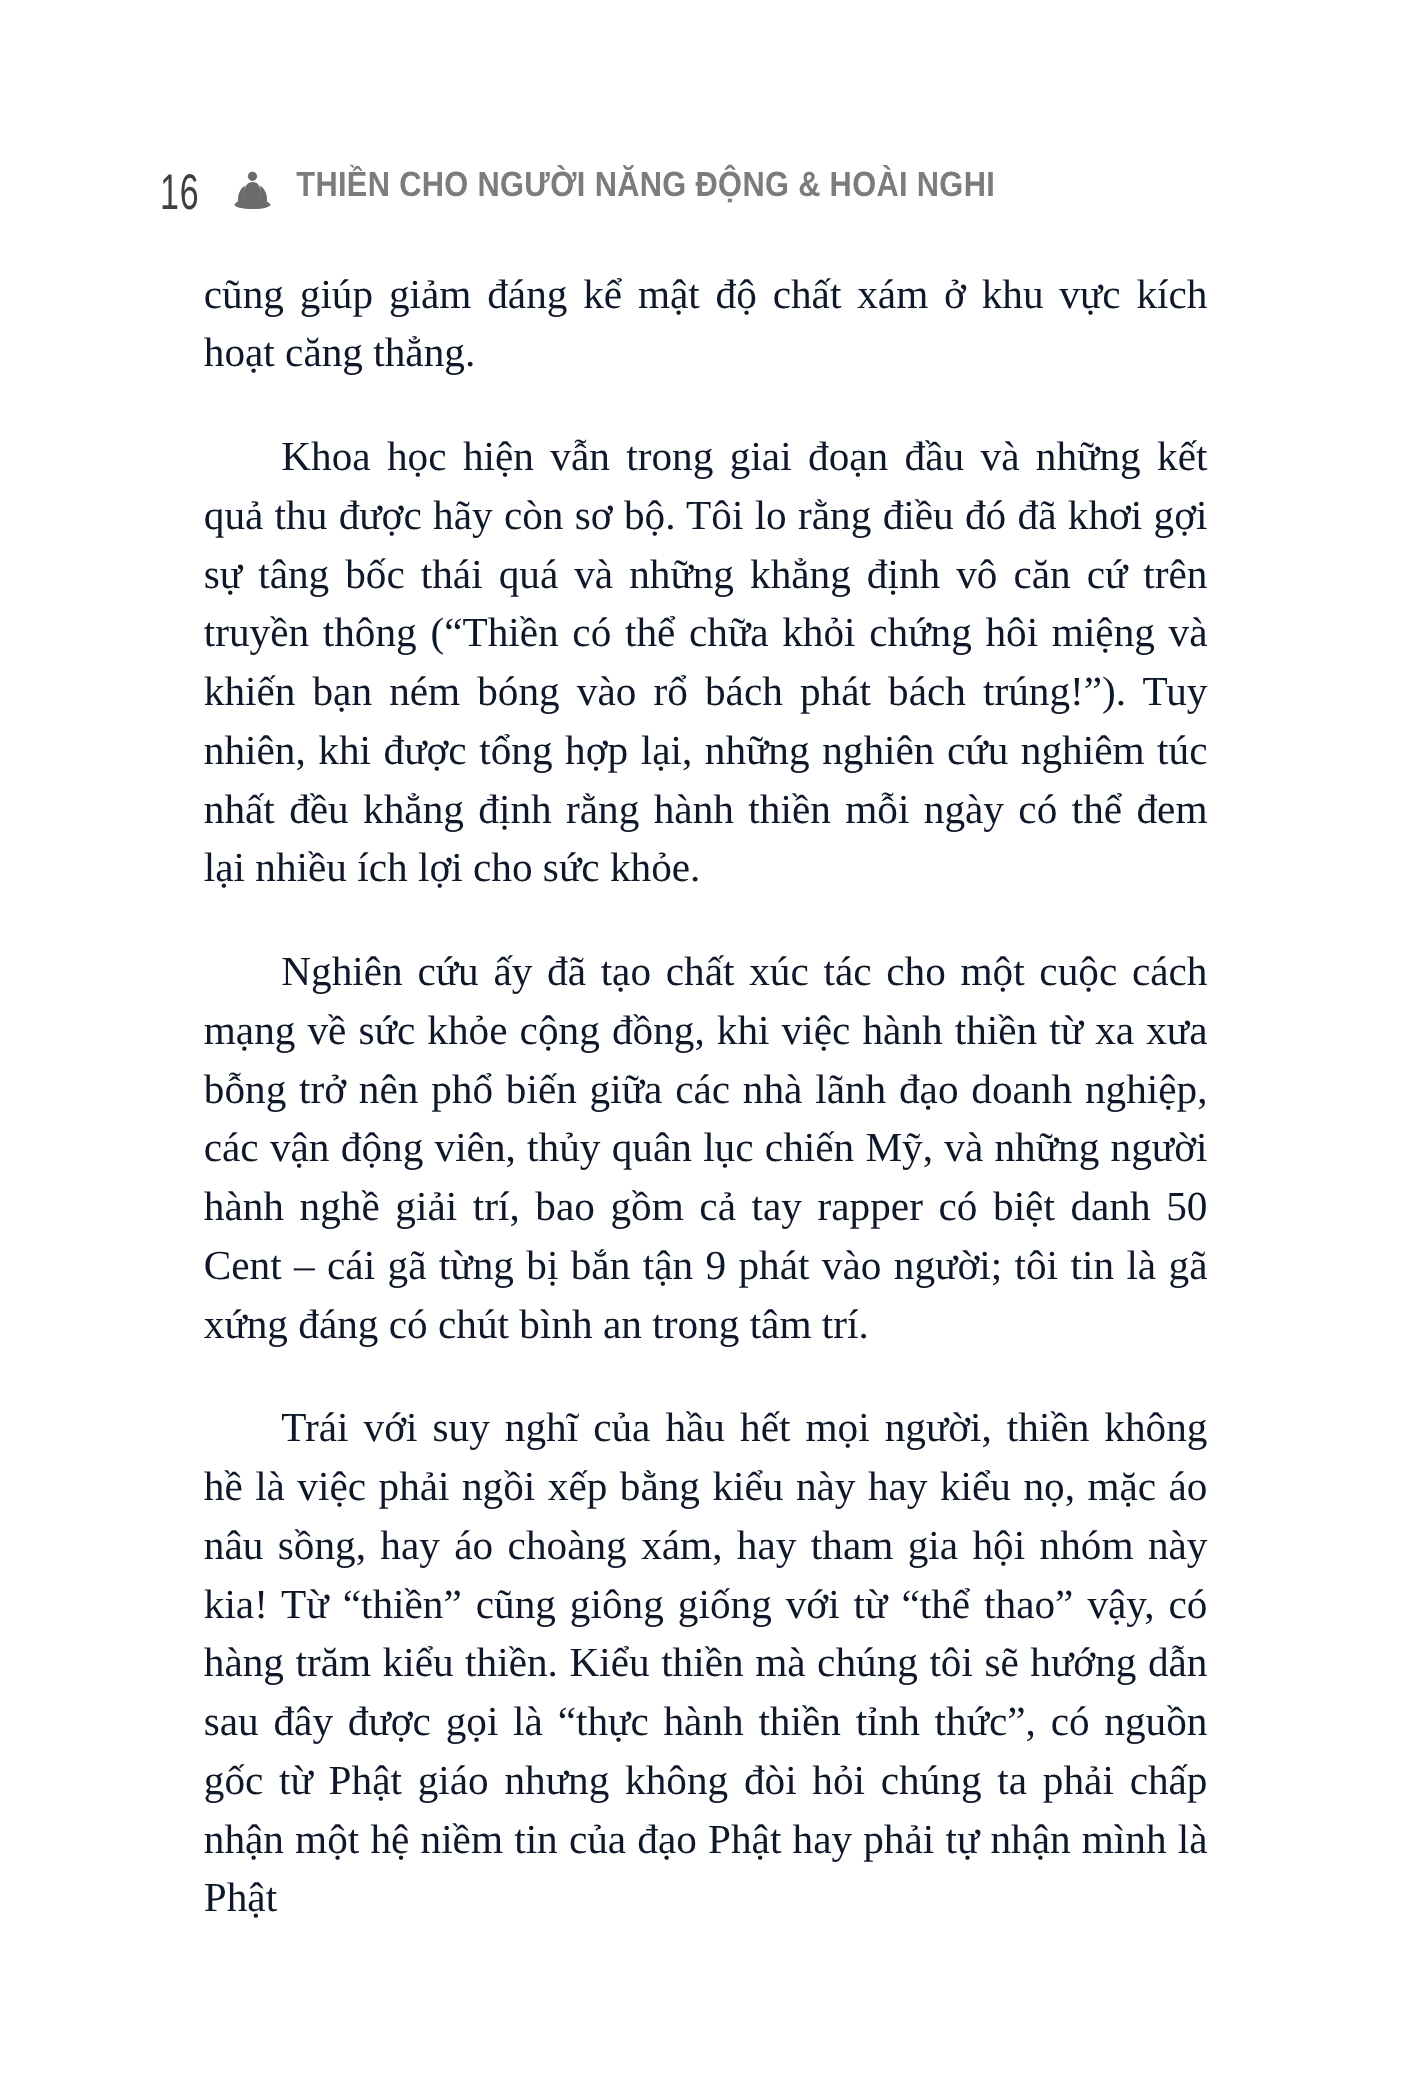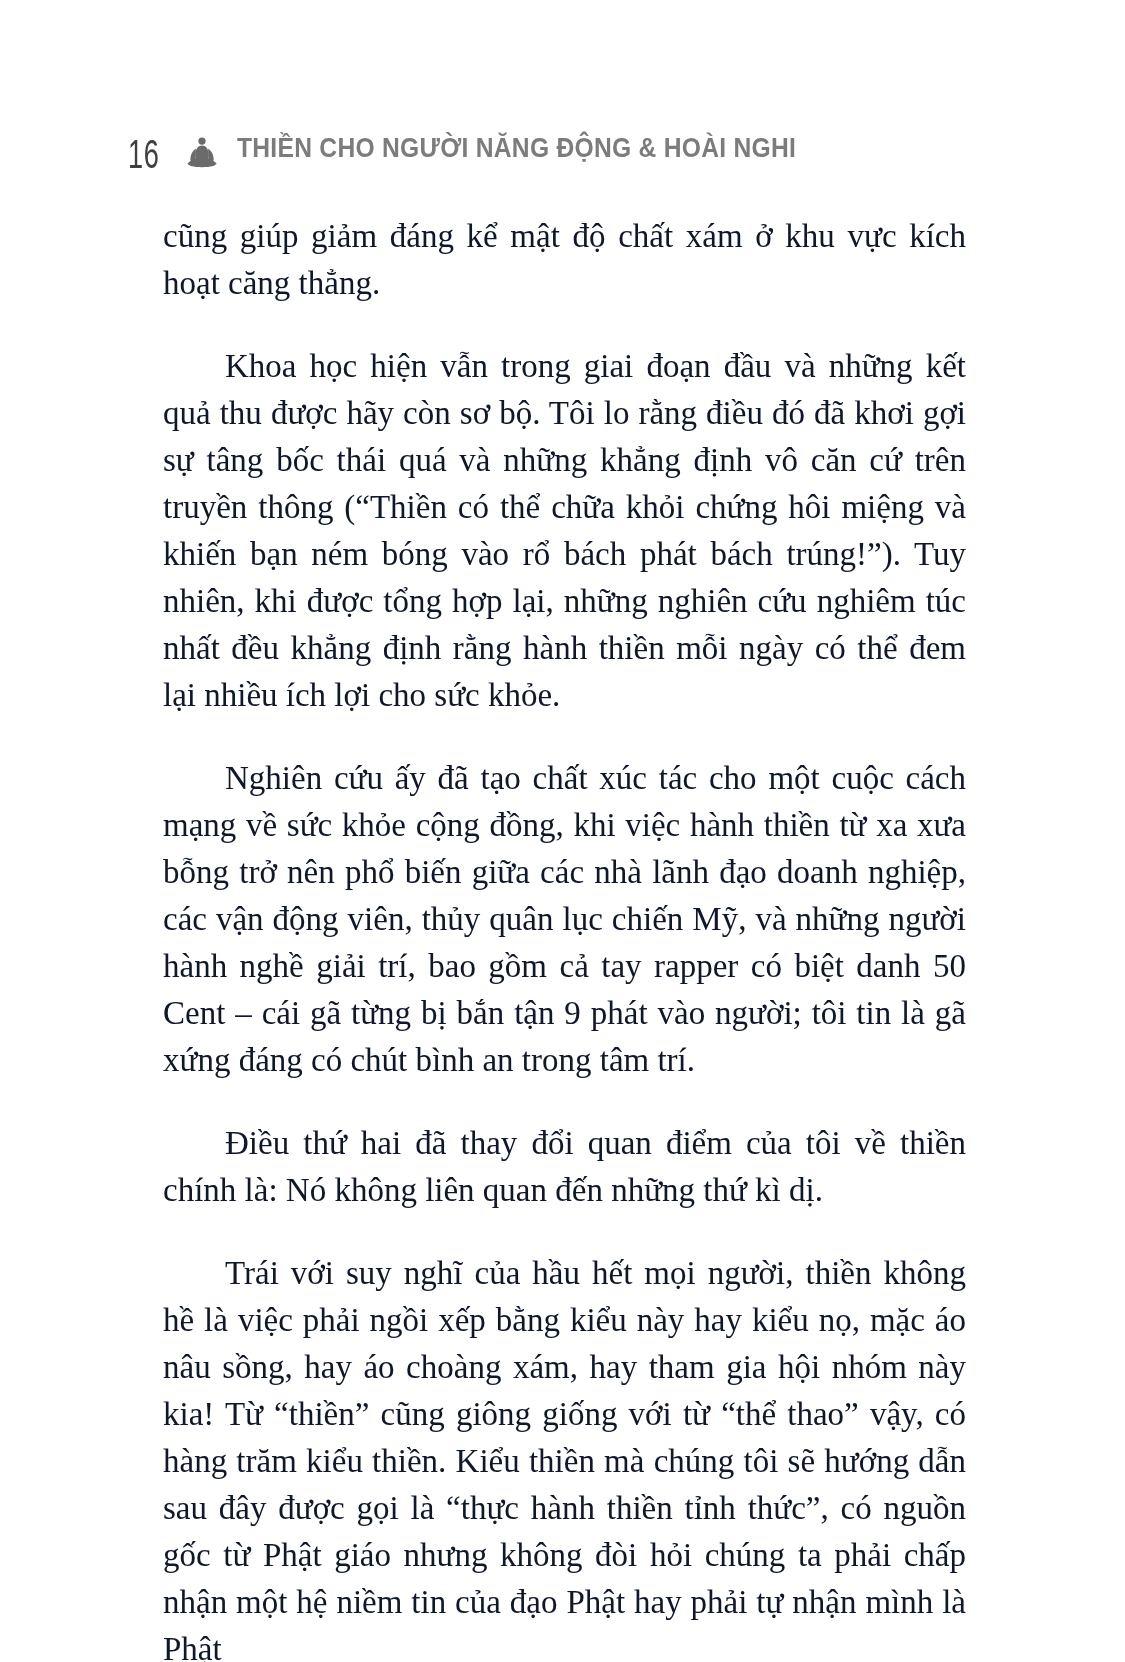--- a/index.html
+++ b/index.html
@@ -90,15 +90,14 @@
     </svg>
   </span>
   <span class="header-title">THIỀN CHO NGƯỜI NĂNG ĐỘNG &amp; HOÀI NGHI</span>
 </header>
 
 <main class="text-block">
 
 <p>cũng giúp giảm đáng kể mật độ chất xám ở khu vực kích hoạt căng thẳng.</p>
     <p class="indent">Khoa học hiện vẫn trong giai đoạn đầu và những kết quả thu được hãy còn sơ bộ. Tôi lo rằng điều đó đã khơi gợi sự tâng bốc thái quá và những khẳng định vô căn cứ trên truyền thông (“Thiền có thể chữa khỏi chứng hôi miệng và khiến bạn ném bóng vào rổ bách phát bách trúng!”). Tuy nhiên, khi được tổng hợp lại, những nghiên cứu nghiêm túc nhất đều khẳng định rằng hành thiền mỗi ngày có thể đem lại nhiều ích lợi cho sức khỏe.</p>
     <p class="indent">Nghiên cứu ấy đã tạo chất xúc tác cho một cuộc cách mạng về sức khỏe cộng đồng, khi việc hành thiền từ xa xưa bỗng trở nên phổ biến giữa các nhà lãnh đạo doanh nghiệp, các vận động viên, thủy quân lục chiến Mỹ, và những người hành nghề giải trí, bao gồm cả tay rapper có biệt danh 50 Cent – cái gã từng bị bắn tận 9 phát vào người; tôi tin là gã xứng đáng có chút bình an trong tâm trí.</p>
-    <p class="indent">Điều thứ hai đã thay đổi quan điểm của tôi về thiền chính là: Nó không liên quan đến những thứ kì dị.</p>
     <p class="indent">Trái với suy nghĩ của hầu hết mọi người, thiền không hề là việc phải ngồi xếp bằng kiểu này hay kiểu nọ, mặc áo nâu sồng, hay áo choàng xám, hay tham gia hội nhóm này kia! Từ “thiền” cũng giông giống với từ “thể thao” vậy, có hàng trăm kiểu thiền. Kiểu thiền mà chúng tôi sẽ hướng dẫn sau đây được gọi là “thực hành thiền tỉnh thức”, có nguồn gốc từ Phật giáo nhưng không đòi hỏi chúng ta phải chấp nhận một hệ niềm tin của đạo Phật hay phải tự nhận mình là Phật</p>
   </main>
 
 </body></html>

